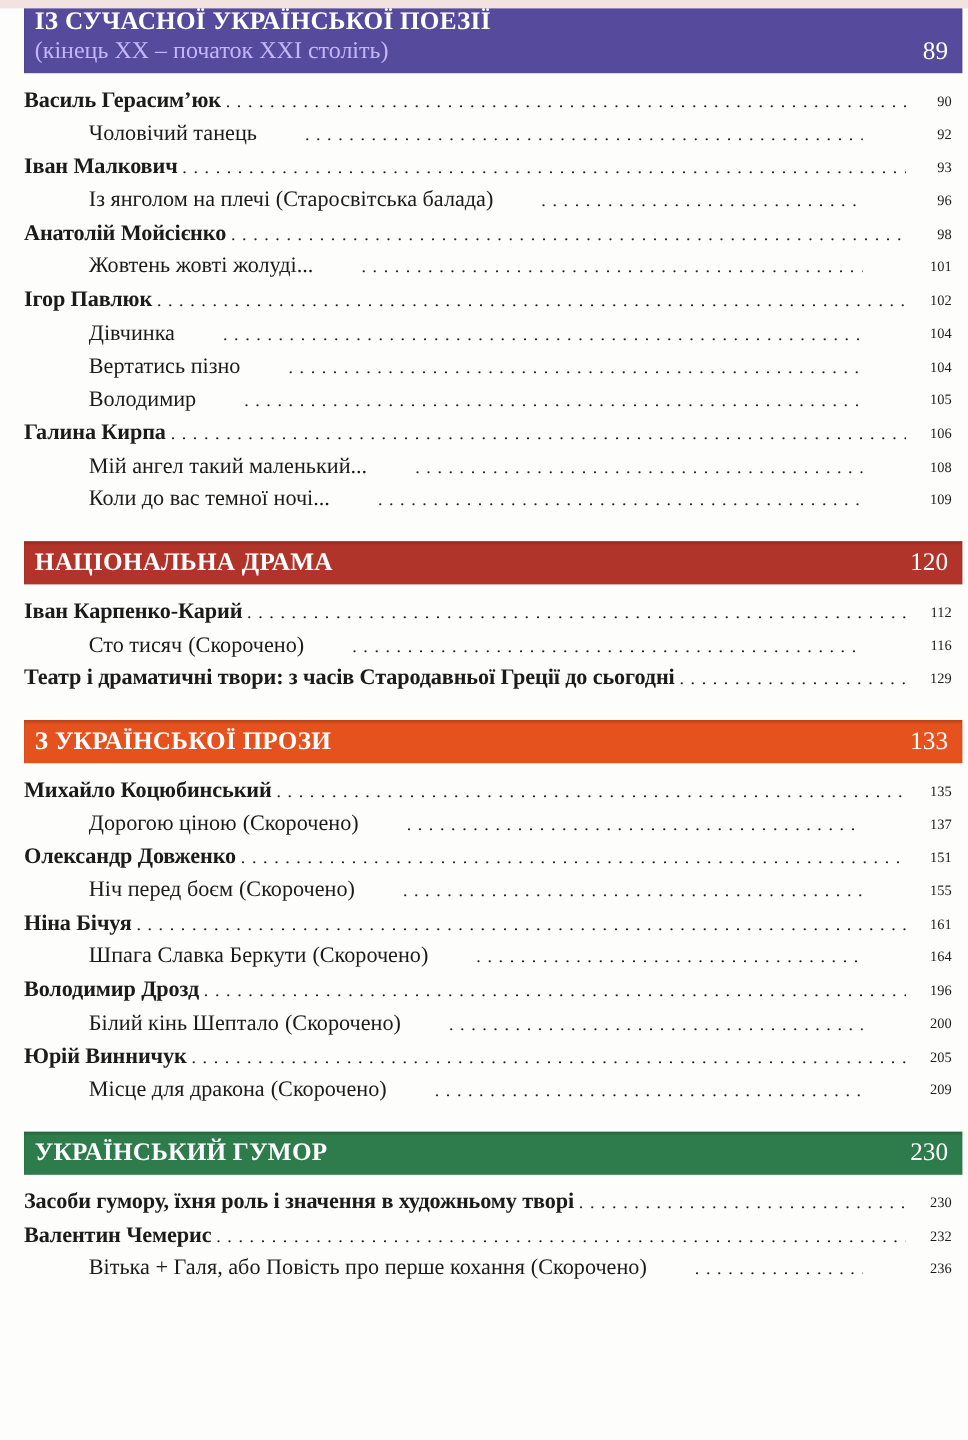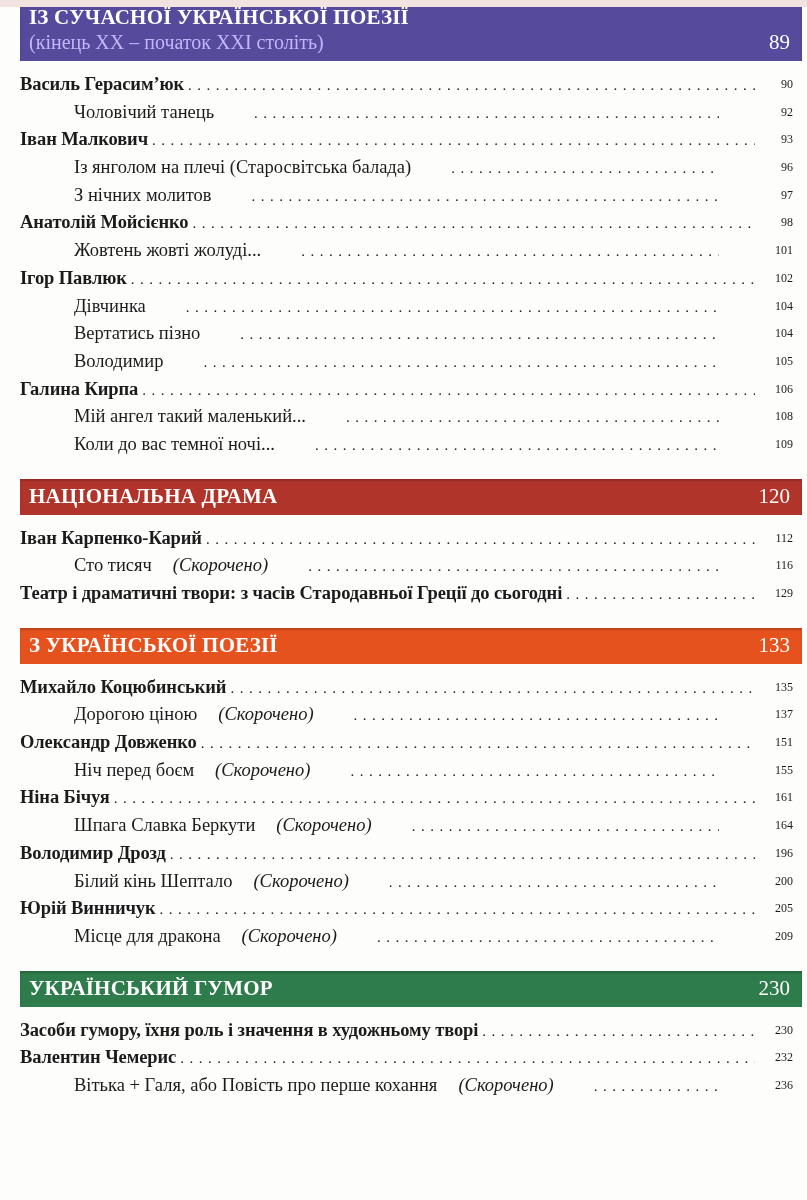--- a/index.html
+++ b/index.html
@@ -58,21 +58,21 @@
     line-height: 27.7px;
     height: 27.7px;
   }
   .row .t {
     white-space: nowrap;
     font-size: 18.5px;
     flex: 0 0 auto;
   }
   .row.bold .t { font-weight: bold; font-size: 18.5px; letter-spacing: -0.1px; }
   .row.indent { padding-left: 54px; gap: 36px; }
-  .t .italic { font-style: italic; margin-left: 21px; }
+  .t .italic { margin-left: 5px; }
   .leader {
     flex: 1 1 auto;
     overflow: hidden;
     white-space: nowrap;
     align-self: baseline;
     margin-left: 4px;
   }
   .leader::after {
     content: "...................................................................................................................................................";
     letter-spacing: 5.5px;
@@ -115,25 +115,20 @@
         <div class="row bold">
           <span class="t">Іван Малкович</span>
           <span class="leader"></span>
           <span class="pnum">93</span>
         </div>
         <div class="row indent">
           <span class="t">Із янголом на плечі (Старосвітська балада)</span>
           <span class="leader"></span>
           <span class="pnum">96</span>
         </div>
-        <div class="row indent">
-          <span class="t">З нічних молитов</span>
-          <span class="leader"></span>
-          <span class="pnum">97</span>
-        </div>
         <div class="row bold">
           <span class="t">Анатолій Мойсієнко</span>
           <span class="leader"></span>
           <span class="pnum">98</span>
         </div>
         <div class="row indent">
           <span class="t">Жовтень жовті жолуді...</span>
           <span class="leader"></span>
           <span class="pnum">101</span>
         </div>
@@ -191,21 +186,21 @@
           <span class="pnum">116</span>
         </div>
         <div class="row bold">
           <span class="t">Театр і драматичні твори: з часів Стародавньої Греції до сьогодні</span>
           <span class="leader"></span>
           <span class="pnum">129</span>
         </div>
       </div>
       <div class="banner" style="background: rgb(229, 82, 30);">
         <div class="banner-titles">
-          <div class="banner-title">З УКРАЇНСЬКОЇ ПОЕЗІЇ</div>
+          <div class="banner-title">З УКРАЇНСЬКОЇ ПРОЗИ</div>
         </div>
         <div class="banner-page">133</div>
       </div>
       <div class="entries">
         <div class="row bold">
           <span class="t">Михайло Коцюбинський</span>
           <span class="leader"></span>
           <span class="pnum">135</span>
         </div>
         <div class="row indent">

